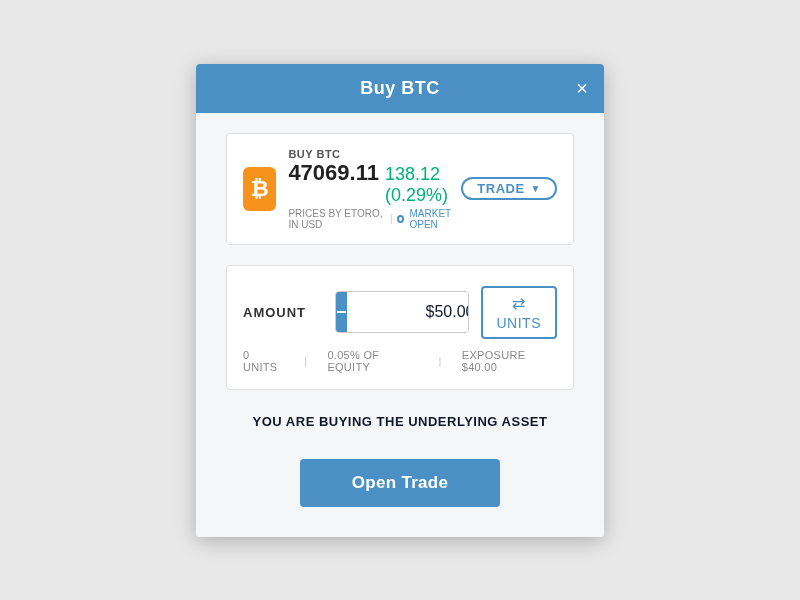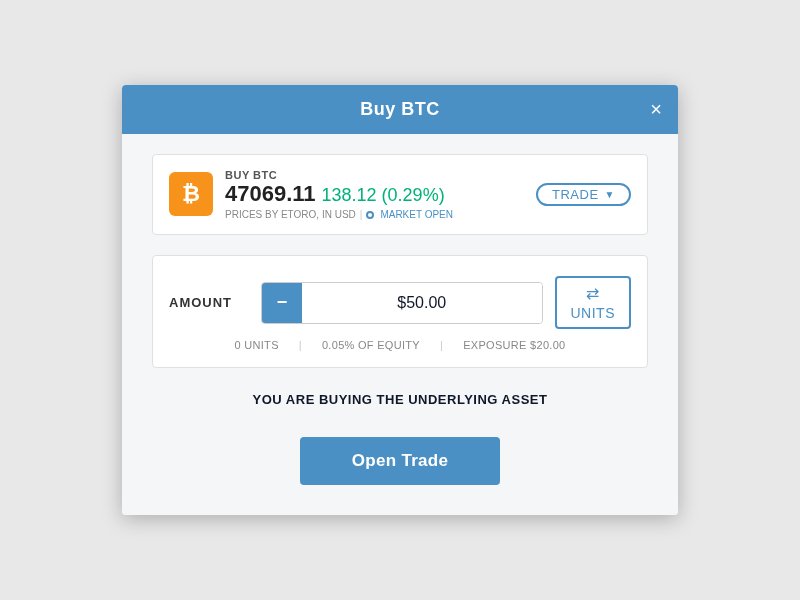--- a/index.html
+++ b/index.html
@@ -6,21 +6,21 @@
     body {
       background: #e8e8e8;
       display: flex;
       align-items: center;
       justify-content: center;
       width: 800px;
       height: 600px;
       font-family: Arial, sans-serif;
     }
     .modal {
-      width: 556px;
+      width: 408px;
       background: #fff;
       border-radius: 4px;
       overflow: hidden;
       box-shadow: 0 4px 20px rgba(0,0,0,0.25);
     }
     .modal-header {
       background: #4a90c4;
       color: #fff;
       display: flex;
       align-items: center;
@@ -118,21 +118,21 @@
       border-radius: 50%;
       border: 2px solid #4a90c4;
       display: inline-block;
     }
     .trade-dropdown {
       display: flex;
       align-items: center;
       gap: 6px;
       border: 2px solid #4a90c4;
       color: #4a90c4;
-      font-weight: normal;
+      font-weight: bold;
       font-size: 13px;
       padding: 2px 14px;
       border-radius: 13px;
       background: #fff;
       cursor: pointer;
       letter-spacing: 0.5px;
     }
     .trade-dropdown .arrow {
       font-size: 10px;
     }
@@ -297,21 +297,21 @@
         <div class="units-toggle">
           <span class="units-toggle-icon">⇄</span>
           <span class="units-toggle-label">UNITS</span>
         </div>
       </div>
       <div class="amount-stats">
         <span>0 UNITS</span>
         <span class="stat-divider">|</span>
         <span>0.05% OF EQUITY</span>
         <span class="stat-divider">|</span>
-        <span>EXPOSURE $20.00</span>
+        <span>EXPOSURE $40.00</span>
       </div>
     </div>
 
     <div class="underlying-msg">YOU ARE BUYING THE UNDERLYING ASSET</div>
 
     <button class="open-trade-btn">Open Trade</button>
   </div>
 </div>
 
 </body></html>

